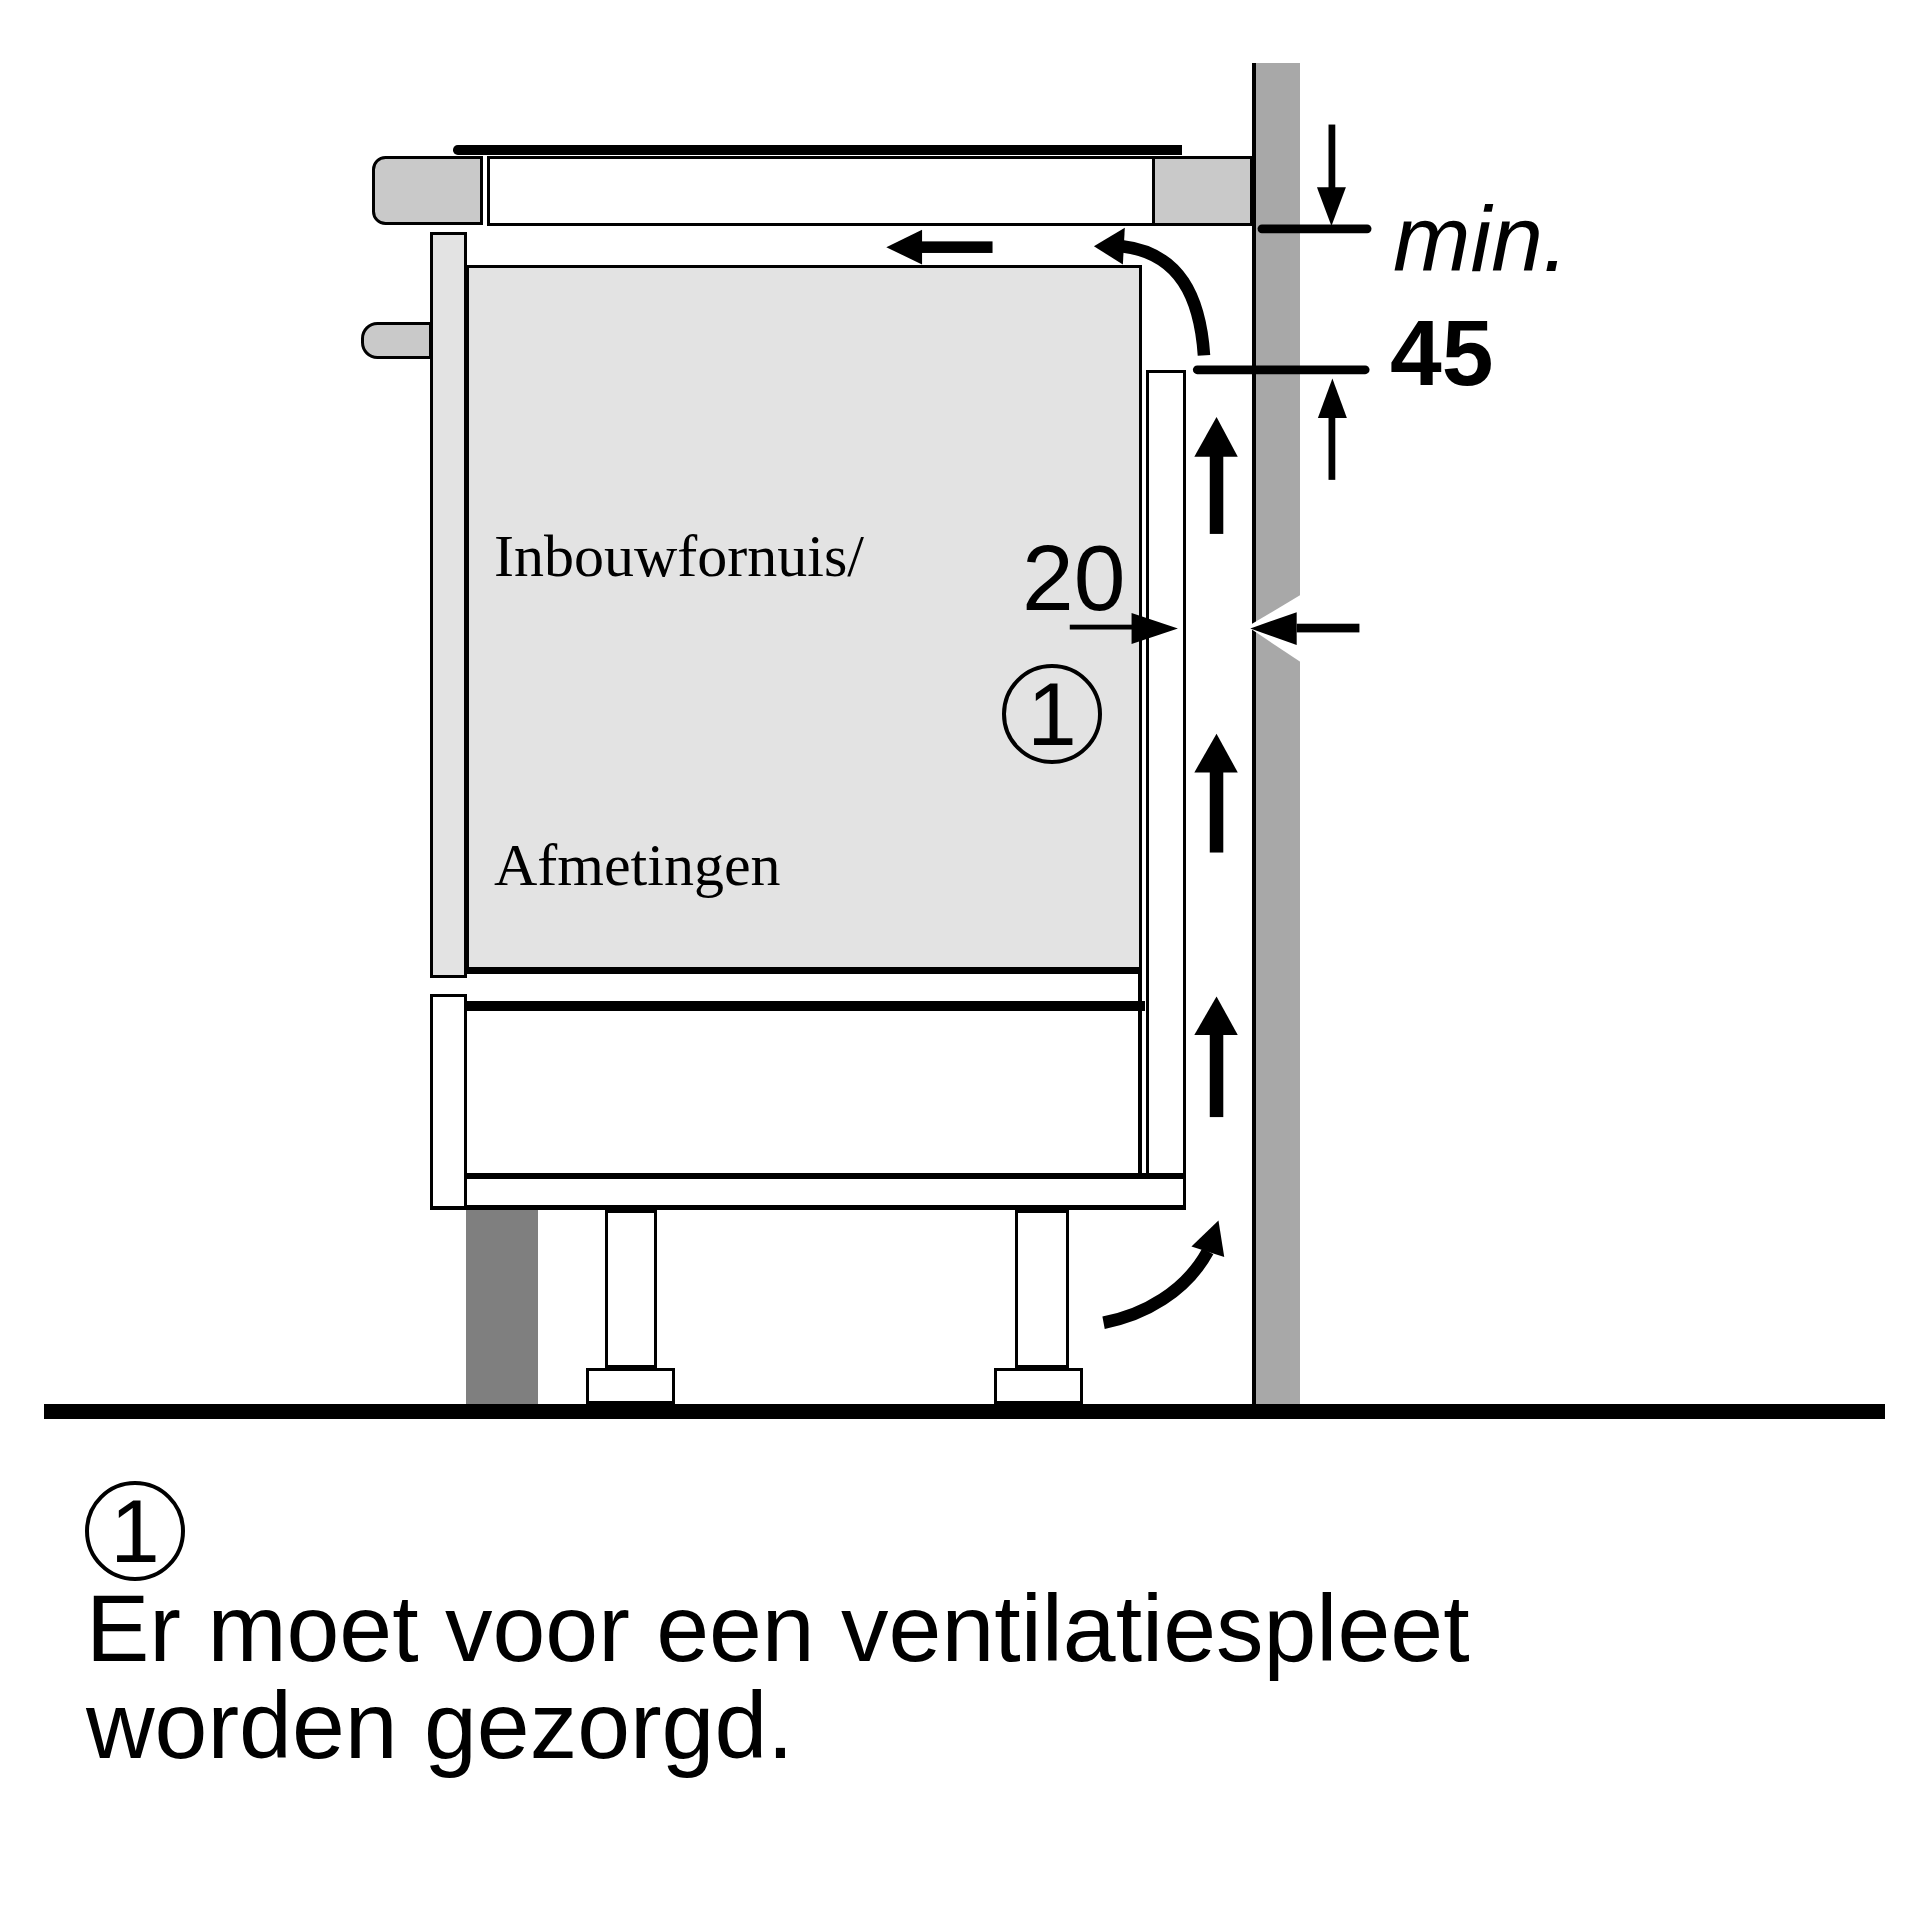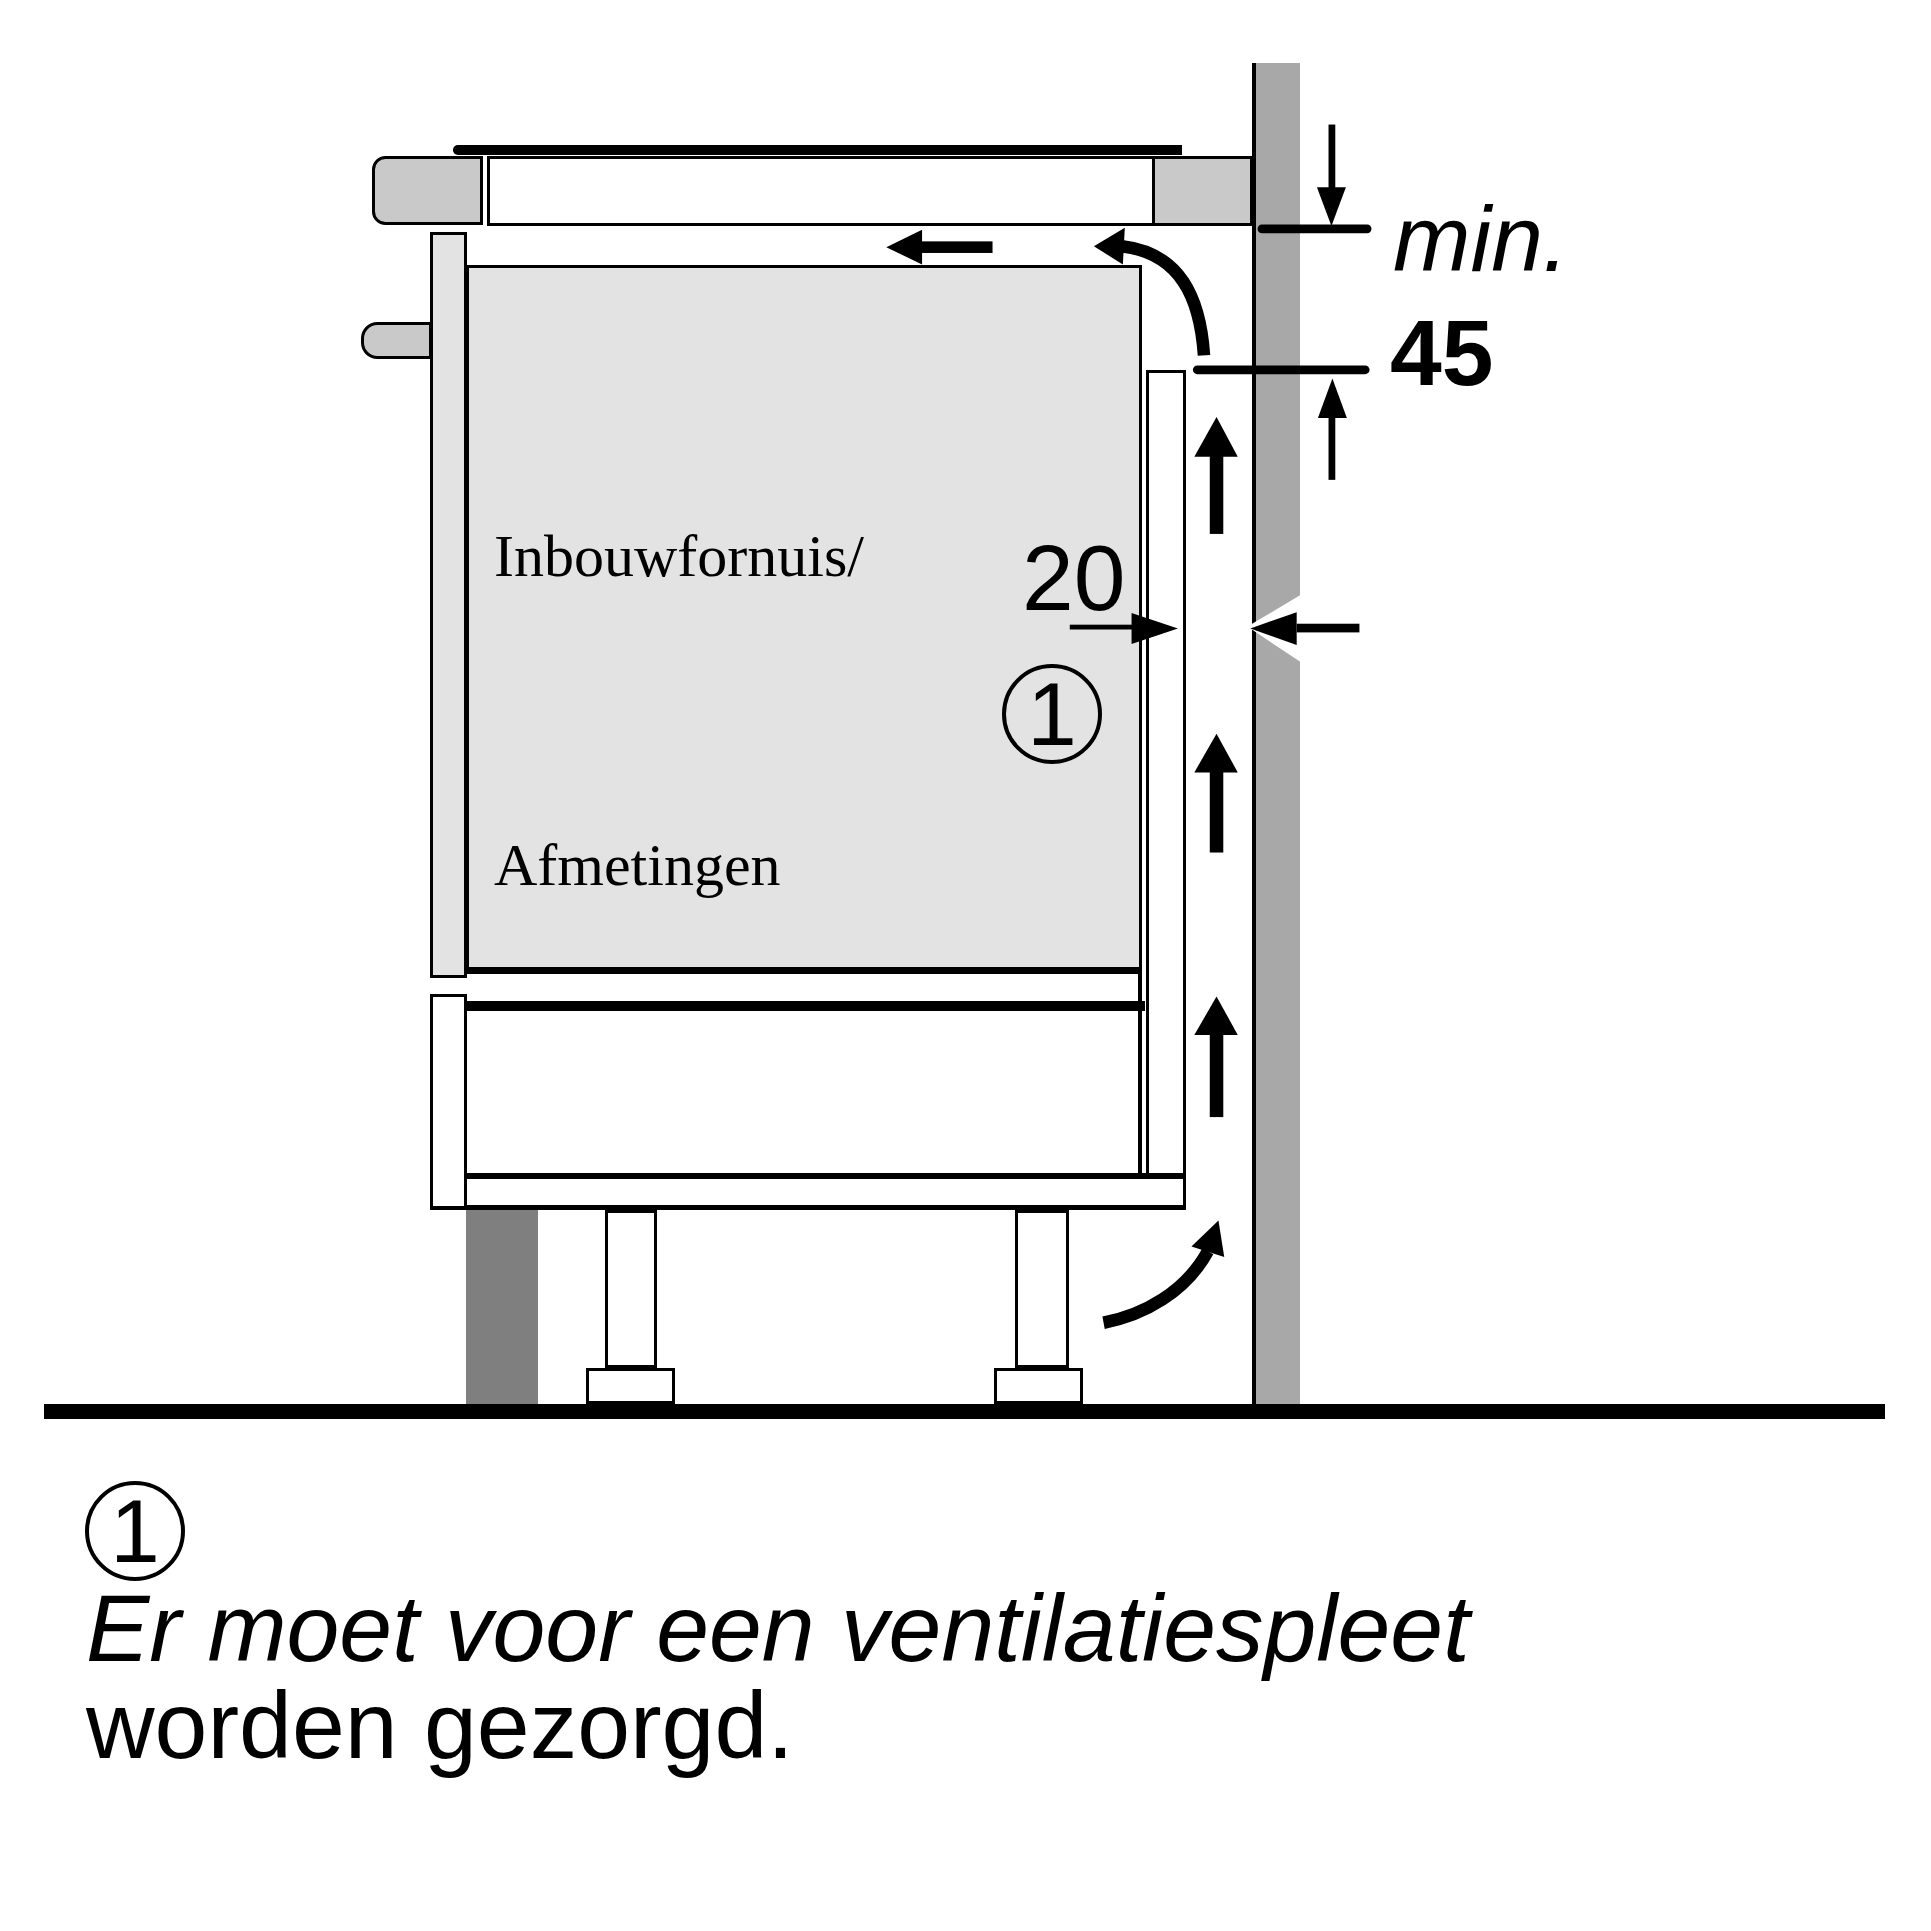--- a/index.html
+++ b/index.html
@@ -111,18 +111,18 @@
   </div>
 
   <div class="txt" style="left:1393px;top:193px;font-size:93px;line-height:1;font-style:italic;">min.</div>
   <div class="txt" style="left:1390px;top:307px;font-size:93px;line-height:1;font-weight:bold;">45</div>
   <div class="txt" style="left:1022px;top:532px;font-size:93px;line-height:1;">20</div>
 
   <div class="abs" style="left:85px;top:1481px;width:100px;height:100px;border:4.8px solid #000;border-radius:50%;background:#fff;
               display:flex;align-items:center;justify-content:center;font-size:89px;">
     <span>1</span>
   </div>
-  <div class="txt" style="left:86px;top:1581px;font-size:95px;line-height:1;font-style:italic;">Er moet voor een ventilatiespleet</div>
+  <div class="txt" style="left:86px;top:1581px;font-size:95px;line-height:1;">Er moet voor een ventilatiespleet</div>
   <div class="txt" style="left:86px;top:1678px;font-size:95px;line-height:1;text-align:right;">worden gezorgd.</div>
 
 
 </div>
 
 
 </body></html>

